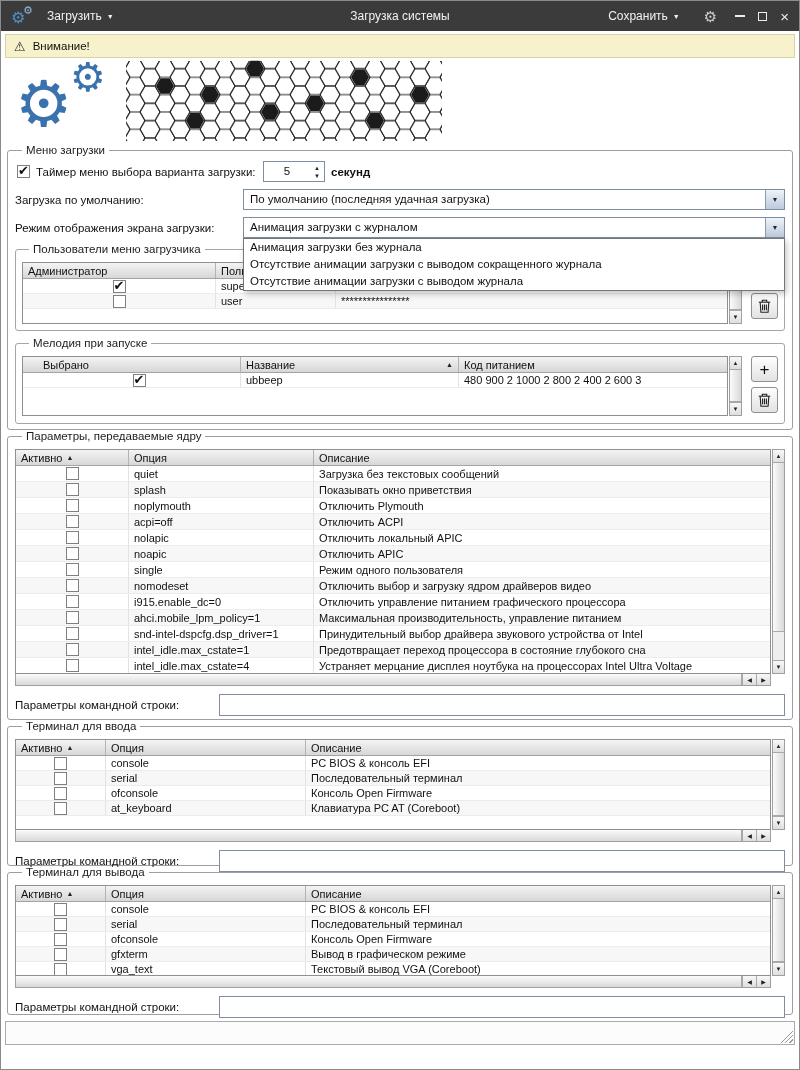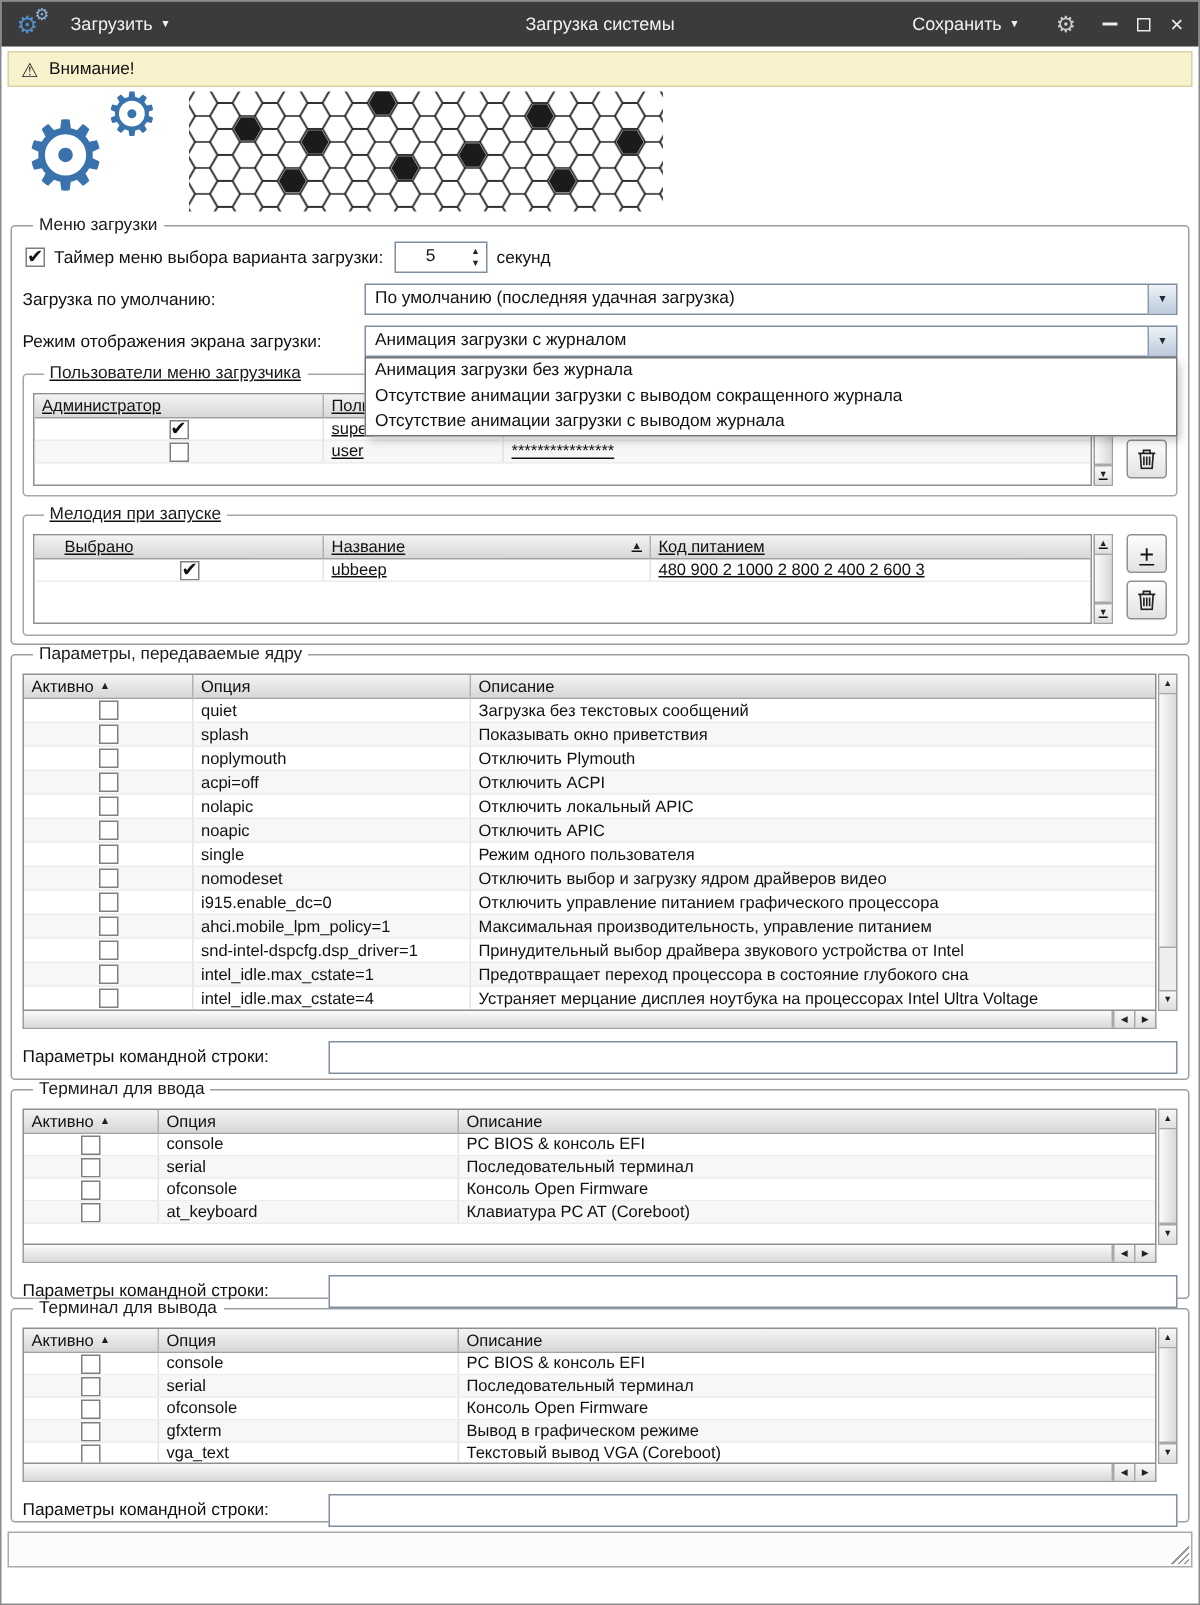--- a/index.html
+++ b/index.html
@@ -36,34 +36,34 @@
   
   .logo-row { flex: none; height: 84px; margin-top: 2px; display: flex; align-items: flex-start; padding-left: 12px; }
   .biglogo { position: relative; width: 104px; height: 82px; flex: none; }
   .bg1 { position: absolute; left: 2px; top: 12px; font-size: 64px; line-height: 1; color: #3a72ad; }
   .bg2 { position: absolute; left: 57px; top: -3px; font-size: 40px; line-height: 1; color: #3a72ad; }
   .honeycomb { margin-left: 8px; }
 
   
   fieldset.group { margin: 0 6px; border: 1px solid #9e9e9e; border-radius: 3px; padding: 2px 7px 6px; min-width: 0; }
   fieldset legend { margin-left: 7px; padding: 0 4px; font-size: 11.5px; color: #1c1c1c; }
-  fieldset.subgroup { border: 1px solid #a6a6a6; border-radius: 3px; padding: 2px 6px 5px; min-width: 0; text-decoration: underline; }
+  fieldset.subgroup { border: 1px solid #a6a6a6; border-radius: 3px; padding: 2px 6px 5px; min-width: 0; }
   .g-boot { margin-top: 3px; height: 286px; }
   .g-kernel { margin-top: 6px; height: 290px; }
   .g-termin { margin-top: 6px; height: 146px; }
   .g-termout { margin-top: 6px; height: 149px; }
   .fs-users { margin-top: 5px; height: 88px; }
   .fs-melody { margin-top: 6px; height: 87px; }
 
   .frow { display: flex; align-items: center; margin-top: 7px; }
   .frow.first { margin-top: 3px; }
   .lbl { flex: none; white-space: nowrap; }
   .w246 { width: 227px; }
   .w228 { width: 228px; }
-  .gap6 { margin-left: 6px; }
+  .gap6 { margin-left: 6px; font-weight: bold; }
 
   
   input.cb { appearance: none; -webkit-appearance: none; width: 13px; height: 13px; flex: none;
              border: 1px solid #7f7f7f; background: #fff; position: relative; margin: 0 6px 0 2px; }
   input.cb:checked::after { content: "✔"; position: absolute; left: 0px; top: -3px; font-size: 13px; color: #111; }
 
   
   .spin { width: 62px; height: 21px; border: 1px solid #7e8ea0; background: #fff; display: flex; flex: none; }
   .spin-val { flex: 1; text-align: center; line-height: 19px; }
   .spin-btns { width: 14px; display: flex; flex-direction: column; align-items: center; justify-content: center; }
@@ -94,21 +94,21 @@
   .tbody .tr:nth-child(even) { background: #f7f7f7; }
   .td { height: 100%; display: flex; align-items: center; padding: 0 5px; border-right: 1px solid #e3e3e3; white-space: nowrap; overflow: hidden; }
   .td:last-child { border-right: none; }
   .tc { justify-content: center; }
   .td input.cb { margin: 0; }
   .rh16 .tr { height: 16px; }
   .rh15 .tr { height: 15px; }
   .c3 { flex: 1; min-width: 0; }
   .t-users .c1 { width: 193px; flex: none; }
   .t-users .c2 { width: 120px; flex: none; }
-  .t-melody .c1 { width: 193px; flex: none; padding-left: 20px; }
+  .t-melody .c1 { width: 218px; flex: none; padding-left: 20px; }
   .t-melody .c2 { width: 218px; flex: none; }
   .t-kernel .c1 { width: 113px; flex: none; }
   .t-kernel .c2 { width: 185px; flex: none; }
   .t-term .c1 { width: 90px; flex: none; }
   .t-term .c2 { width: 200px; flex: none; }
   .tbox-users { height: 62px; }
   .tbox-melody { height: 60px; }
   .tbox-kernel { height: 237px; }
   .tbox-term { height: 103px; }
 

